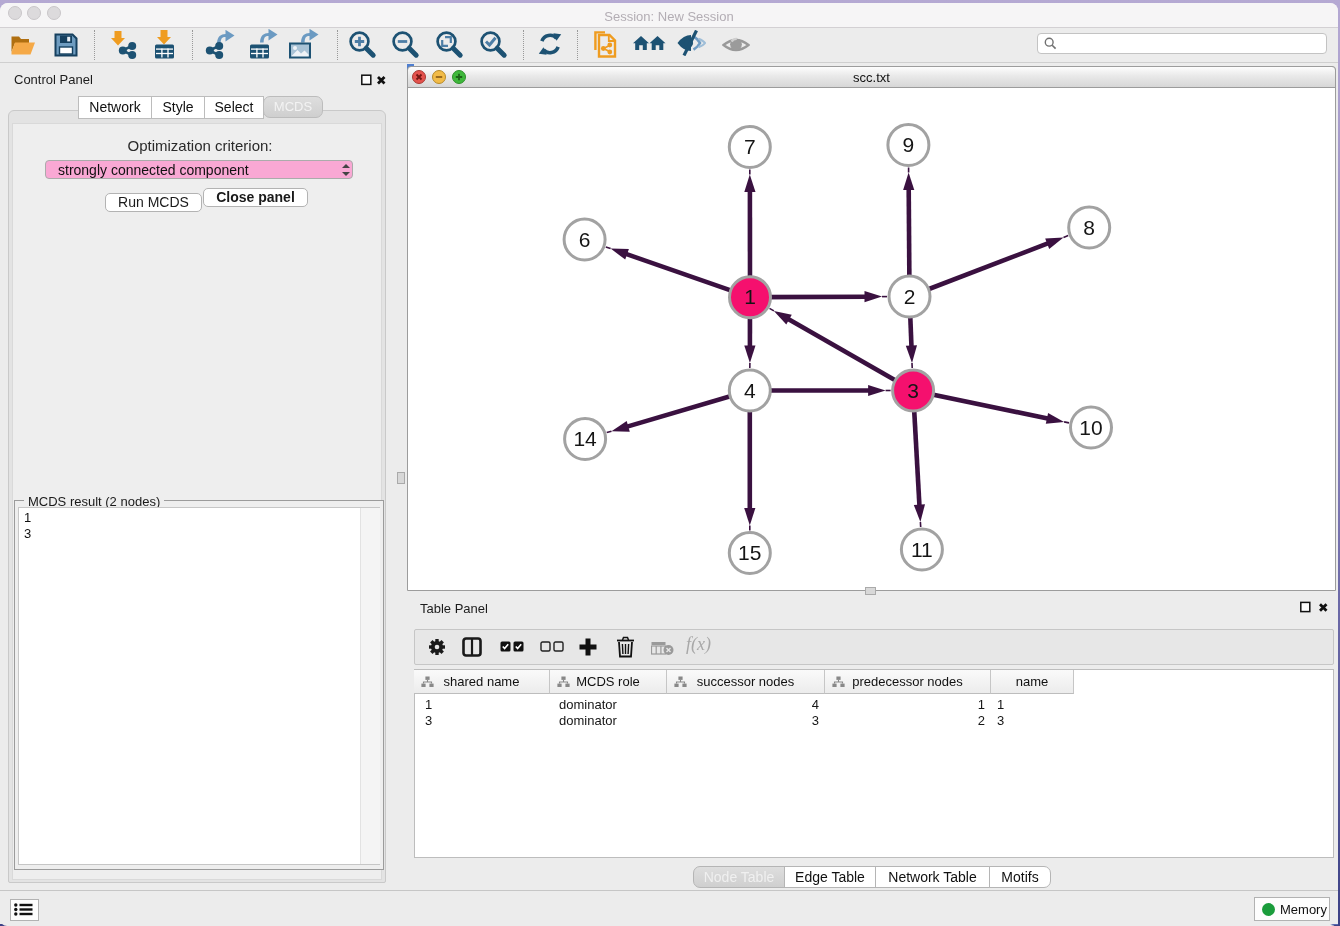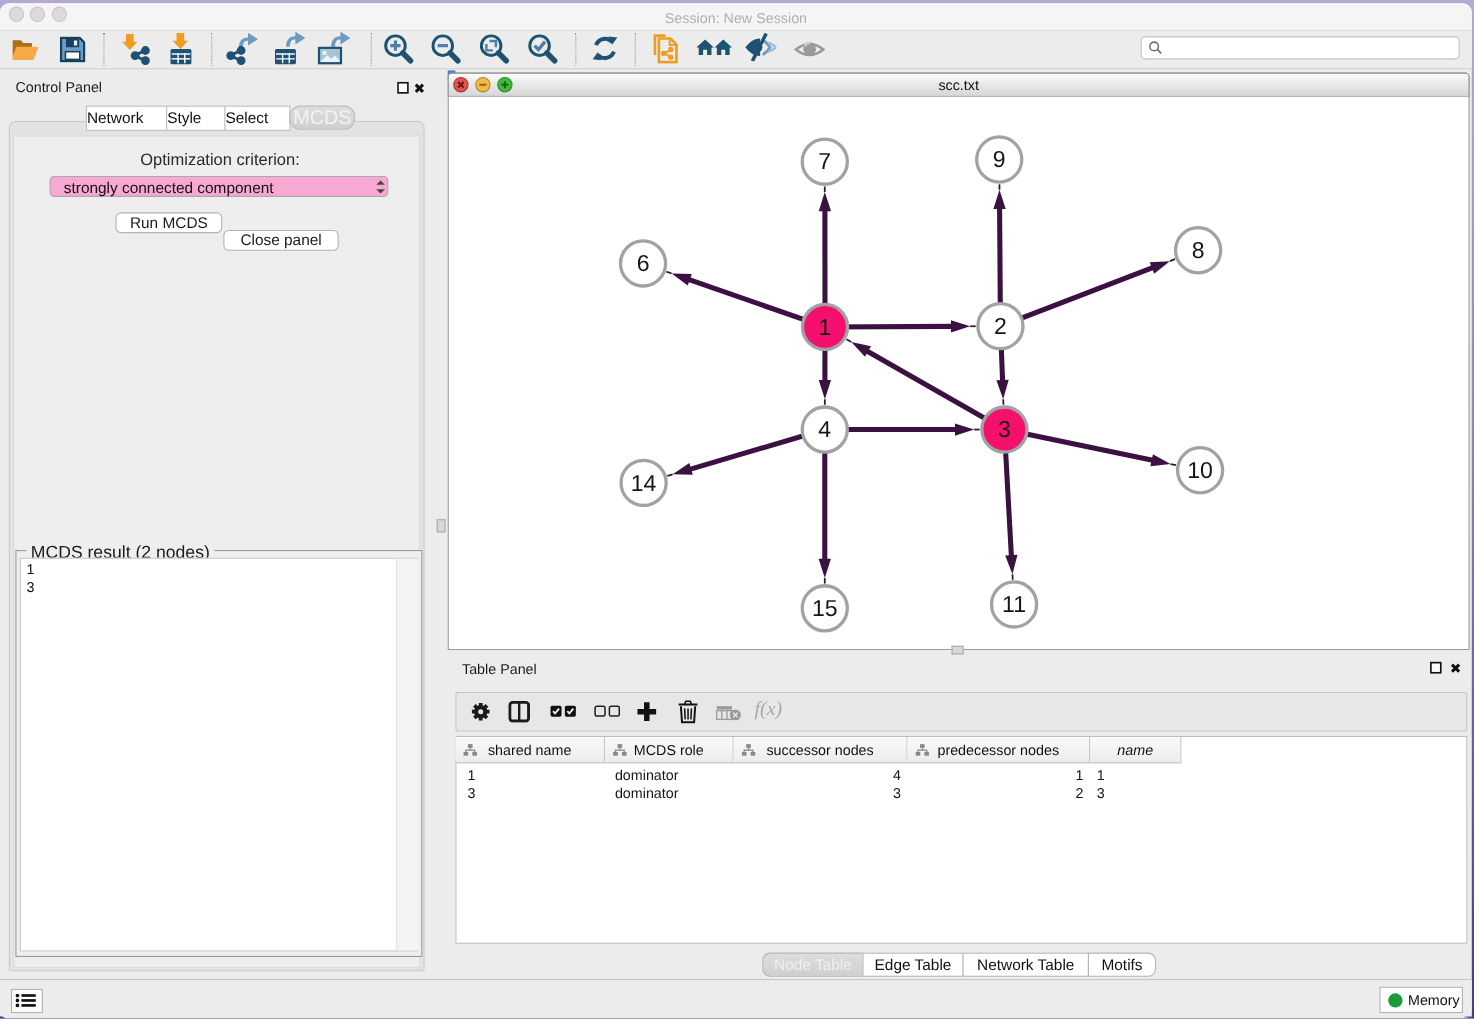--- a/index.html
+++ b/index.html
@@ -8,27 +8,27 @@
   .abs{position:absolute;}
   .app{left:0;top:3px;width:1338px;height:923px;background:#ececec;border-radius:8px 8px 7px 7px;}
   .titlebar{left:0;top:3px;width:1338px;height:24px;background:#f6f5f6;border-radius:8px 8px 0 0;border-bottom:1px solid #d3d0d3;}
   .tl{width:12px;height:12px;border-radius:50%;background:#dcdadc;border:1px solid #c9c6c9;top:6px;}
   .wtitle{top:9px;left:0;width:1338px;text-align:center;font-size:13px;color:#b3adb4;}
   .toolbar{left:0;top:28px;width:1338px;height:34px;background:#ececec;border-bottom:1px solid #cfcfcf;}
   .tsep{top:30px;width:0px;height:30px;border-left:1px dotted #999;}
   .searchbox{left:1037px;top:33px;width:288px;height:19px;background:#fff;border:1px solid #c3c3c3;border-radius:4px;}
   
   .cp-head{left:14px;top:72px;font-size:13px;color:#1c1c1c;}
-  .tabrow{top:96px;height:21px;background:#fff;border:1px solid #bcbcbc;font-size:14px;color:#111;line-height:21px;}
+  .tabrow{top:96px;height:21px;background:#fff;border:1px solid #bcbcbc;font-size:14px;color:#111;text-align:center;line-height:21px;}
   .tabsel{background:linear-gradient(180deg,#dedede,#cfcfcf);color:#f3f3f3;border:1px solid #bcbcbc;border-radius:7px;}
   .cp-outer{left:8px;top:110px;width:376px;height:771px;background:#e3e3e3;border:1px solid #c9c9c9;border-radius:6px 6px 2px 2px;}
   .cp-inner{left:12px;top:123px;width:368px;height:755px;background:#eee;border:1px solid #d9d9d9;}
   .btn{background:#fff;border:1px solid #b3b3b3;border-radius:5px;font-size:14px;color:#1a1a1a;text-align:center;}
   .groupbox{left:14px;top:500px;width:368px;height:368px;border:1px solid #9b9b9b;background:#eee;}
-  .gb-label{left:24px;top:494px;background:#eee;padding:0 4px;font-size:16px;color:#1a1a1a;}
+  .gb-label{left:24px;top:494px;background:#eee;padding:0 4px;font-size:13px;color:#1a1a1a;}
   .gb-white{left:18px;top:507px;width:362px;height:358px;background:#fff;border:1px solid #c6c6c6;font-size:13px;color:#111;line-height:16px;padding:2px 0 0 5px;box-sizing:border-box;}
   .sbtrack{left:360px;top:508px;width:19px;height:356px;background:#f4f4f4;border-left:1px solid #e2e2e2;}
   
   .netwin{left:407px;top:66px;width:929px;height:525px;background:#fff;border:1px solid #9c9c9c;border-radius:4px 4px 0 0;box-sizing:border-box;}
   .nettitle{left:407px;top:66px;width:929px;height:22px;background:linear-gradient(180deg,#fdfdfd,#e9e9e9 45%,#d7d7d7);border:1px solid #9c9c9c;border-radius:4px 4px 0 0;box-sizing:border-box;}
   .nt-text{left:407px;top:70px;width:929px;text-align:center;font-size:13px;color:#111;}
   
   .tp-head{left:420px;top:601px;font-size:13px;color:#1c1c1c;}
   .tp-toolbar{left:414px;top:629px;width:918px;height:34px;background:#e7e7e7;border:1px solid #c6c6c6;border-radius:2px;}
   .tbl{left:414px;top:669px;width:918px;height:187px;background:#fff;border:1px solid #bdbdbd;}
@@ -200,29 +200,29 @@
 <div class="abs cp-head">Control Panel</div>
 <svg class="abs" style="left:361px;top:74px;" width="26" height="12" viewBox="0 0 26 12">
 <rect x="0.8" y="1.2" width="9" height="9.2" fill="#fdfdfd" stroke="#111" stroke-width="1.5"></rect>
 <path d="M17 2.2 L23.5 8.7 M23.5 2.2 L17 8.7" stroke="#111" stroke-width="2.8" transform="translate(0,0.8)"></path>
   </svg>
 <div class="abs cp-outer"></div>
 <div class="abs cp-inner"></div>
 <div class="abs tabrow" style="left:78px;width:72px;">Network</div>
 <div class="abs tabrow" style="left:151px;width:52px;">Style</div>
 <div class="abs tabrow" style="left:204px;width:58px;">Select</div>
-<div class="abs tabsel" style="top:96px;left:263px;width:58px;height:20px;font-size:18px;text-align:center;line-height:20px;border-radius:10px;">MCDS</div>
+<div class="abs tabsel" style="top:96px;left:263px;width:58px;height:20px;font-size:13px;text-align:center;line-height:20px;">MCDS</div>
 <div class="abs" style="left:16px;top:137px;width:368px;text-align:center;font-size:15px;color:#2a2a2a;">Optimization criterion:</div>
 <div class="abs" style="left:45px;top:160px;width:308px;height:19px;background:#f9a8d4;border:1px solid #ababab;border-radius:4px;font-size:14px;color:#111;line-height:19px;padding-left:12px;box-sizing:border-box;">strongly connected component</div>
 <svg class="abs" style="left:340px;top:163px;" width="12" height="14" viewBox="0 0 12 14">
 <path d="M2 5 L6 1 L10 5 Z" fill="#444"></path>
     <path d="M2 9 L6 13 L10 9 Z" fill="#444"></path>
   </svg>
 <div class="abs btn" style="left:94px;top:193px;width:95px;height:17px;line-height:17px;margin-left:11px;">Run MCDS</div>
-<div class="abs btn" style="left:203px;top:209px;width:103px;height:17px;line-height:17px;">Close panel</div>
+<div class="abs btn" style="left:203px;top:188px;width:103px;height:17px;line-height:17px;font-weight:bold;">Close panel</div>
 <div class="abs groupbox"></div>
 <div class="abs gb-label">MCDS result (2 nodes)</div>
 <div class="abs gb-white">1<br>3</div>
 <div class="abs sbtrack"></div>
 
 <div class="abs netwin"></div>
 <div class="abs" style="left:407px;top:64px;width:7px;height:8px;background:#4f7fd0;"></div>
 <div class="abs nettitle"></div>
 <div class="abs nt-text">scc.txt</div>
 <svg class="abs" style="left:411px;top:69px;" width="56" height="16" viewBox="0 0 56 16">
@@ -375,21 +375,21 @@
     <rect x="8.4" y="7.6" width="4.2" height="3.4" fill="#888"></rect>
 <path d="M6.5 4 L6.5 6 M2.5 7.6 L2.5 6 L10.5 6 L10.5 7.6" stroke="#888" stroke-width="1.1" fill="none"></path>
   </svg>
 <div class="abs th" style="left:825px;width:166px;">predecessor nodes</div>
 <svg class="abs" style="left:832px;top:676px;" width="13" height="12" viewBox="0 0 13 12">
 <rect x="4.4" y="0.5" width="4.2" height="3.4" fill="#888"></rect>
     <rect x="0.4" y="7.6" width="4.2" height="3.4" fill="#888"></rect>
     <rect x="8.4" y="7.6" width="4.2" height="3.4" fill="#888"></rect>
 <path d="M6.5 4 L6.5 6 M2.5 7.6 L2.5 6 L10.5 6 L10.5 7.6" stroke="#888" stroke-width="1.1" fill="none"></path>
   </svg>
-<div class="abs th" style="left:991px;width:83px;font-style:italic;">name</div>
+<div class="abs th" style="left:991px;width:83px;">name</div>
 <div class="abs td" style="left:425px;top:697px;">1</div>
 <div class="abs td" style="left:559px;top:697px;">dominator</div>
 <div class="abs td" style="left:667px;top:697px;width:152px;text-align:right;">4</div>
 <div class="abs td" style="left:825px;top:697px;width:160px;text-align:right;">1</div>
 <div class="abs td" style="left:997px;top:697px;">1</div>
 <div class="abs td" style="left:425px;top:713px;">3</div>
 <div class="abs td" style="left:559px;top:713px;">dominator</div>
 <div class="abs td" style="left:667px;top:713px;width:152px;text-align:right;">3</div>
 <div class="abs td" style="left:825px;top:713px;width:160px;text-align:right;">2</div>
 <div class="abs td" style="left:997px;top:713px;">3</div>

